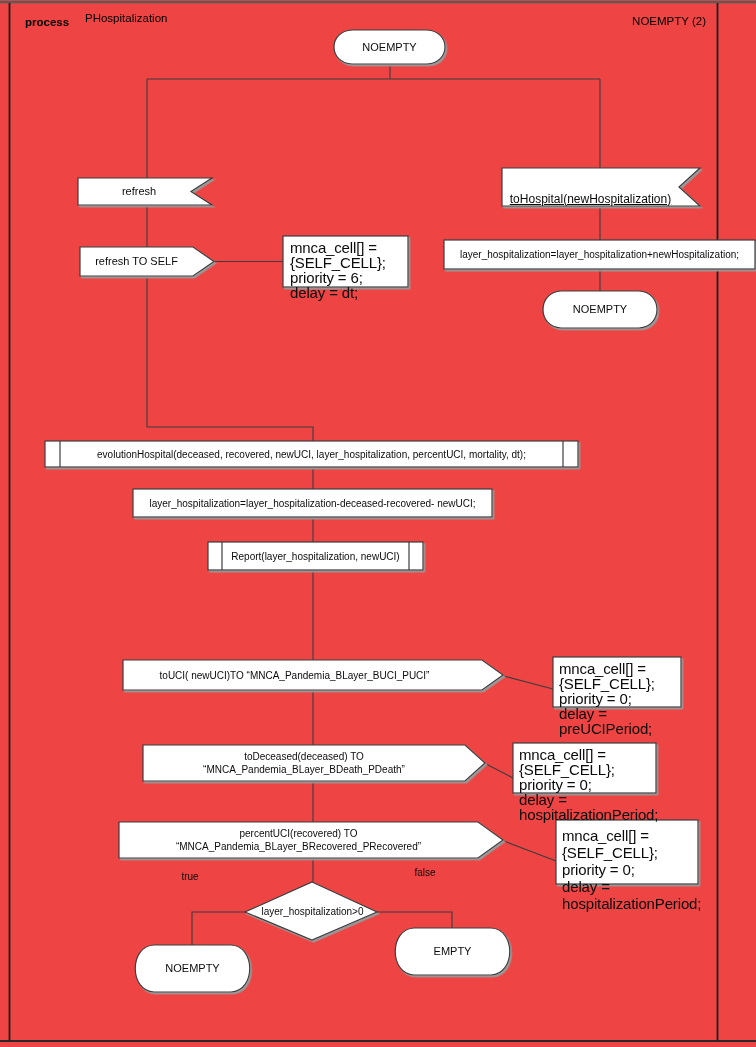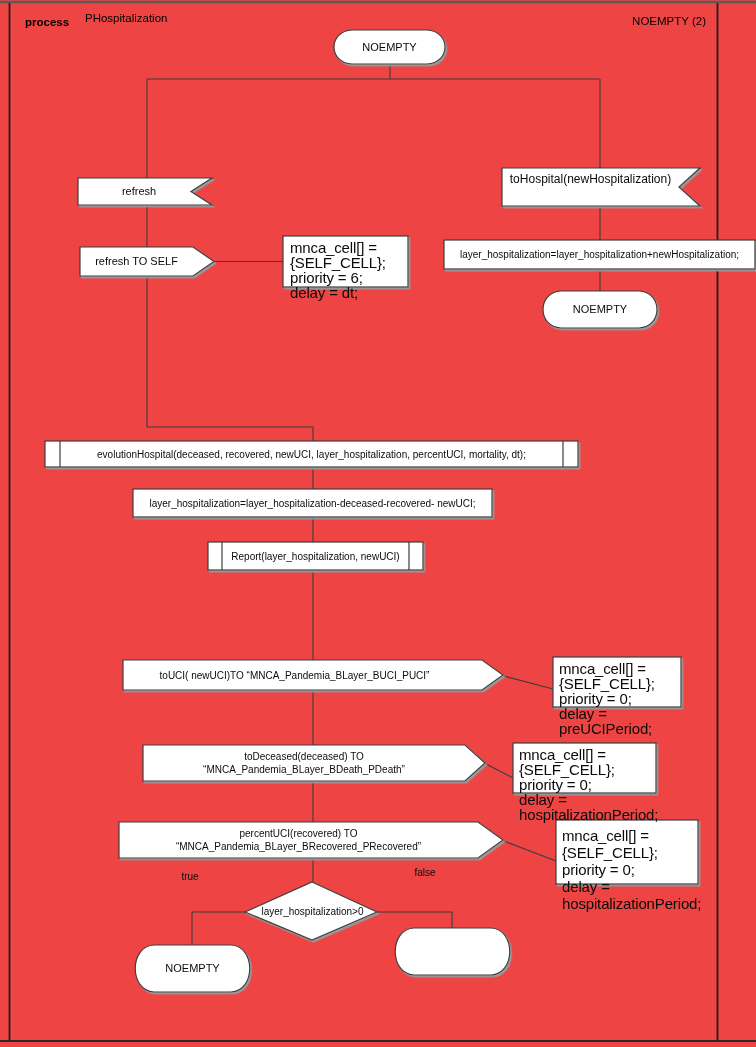--- a/index.html
+++ b/index.html
@@ -105,21 +105,21 @@
   <div class="hdr" style="left:560px;top:15px;width:146px;text-align:right;">NOEMPTY (2)</div>
 
   <div class="txt" style="left:332px;top:30px;width:115px;height:34px;">NOEMPTY</div>
 
   <div class="txt" style="left:78px;top:178px;width:122px;height:27px;">refresh</div>
   <div class="txt" style="left:80px;top:247px;width:113px;height:29px;">refresh TO SELF</div>
   <div class="note" style="left:290px;top:240px;width:118px;">mnca_cell[] = {SELF_CELL};
 priority = 6;
 delay = dt;</div>
 
-  <div class="txt big" style="left:502px;top:160px;width:177px;height:38px;">toHospital(newHospitalization)</div>
+  <div class="txt big" style="left:502px;top:180px;width:177px;height:38px;text-decoration:underline;">toHospital(newHospitalization)</div>
   <div class="txt small" style="left:444px;top:240px;width:311px;height:29px;">layer_hospitalization=layer_hospitalization+newHospitalization;</div>
   <div class="txt" style="left:543px;top:291px;width:114px;height:37px;">NOEMPTY</div>
 
   <div class="txt small" style="left:133px;top:489px;width:359px;height:28px;">layer_hospitalization=layer_hospitalization-deceased-recovered- newUCI;</div>
   <div class="txt small" style="left:60px;top:441px;width:503px;height:26px;">evolutionHospital(deceased, recovered, newUCI, layer_hospitalization, percentUCI, mortality, dt);</div>
   <div class="txt small" style="left:222px;top:542px;width:187px;height:28px;border-radius:10px;">Report(layer_hospitalization, newUCI)</div>
 
   <div class="txt small" style="left:115px;top:660px;width:359px;height:30px;">toUCI( newUCI)TO “MNCA_Pandemia_BLayer_BUCI_PUCI”</div>
   <div class="note" style="left:559px;top:661px;width:122px;">mnca_cell[] = {SELF_CELL};
 priority = 0;
@@ -133,14 +133,15 @@
   <div class="txt small" style="left:119px;top:822px;width:359px;height:36px;">percentUCI(recovered) TO “MNCA_Pandemia_BLayer_BRecovered_PRecovered”</div>
   <div class="note" style="left:562px;top:827px;width:136px;line-height:17px;">mnca_cell[] = {SELF_CELL};
 priority = 0;
 delay = hospitalizationPeriod;</div>
 
   <div class="txt small" style="left:165px;top:868px;width:50px;height:16px;">true</div>
   <div class="txt small" style="left:400px;top:864px;width:50px;height:16px;">false</div>
   <div class="txt small" style="left:235px;top:882px;width:155px;height:58px;">layer_hospitalization&gt;0</div>
 
   <div class="txt" style="left:136px;top:945px;width:113px;height:47px;">NOEMPTY</div>
+  <div class="txt" style="left:396px;top:928px;width:113px;height:47px;">EMPTY</div>
 
 </div>
 
 </body></html>

